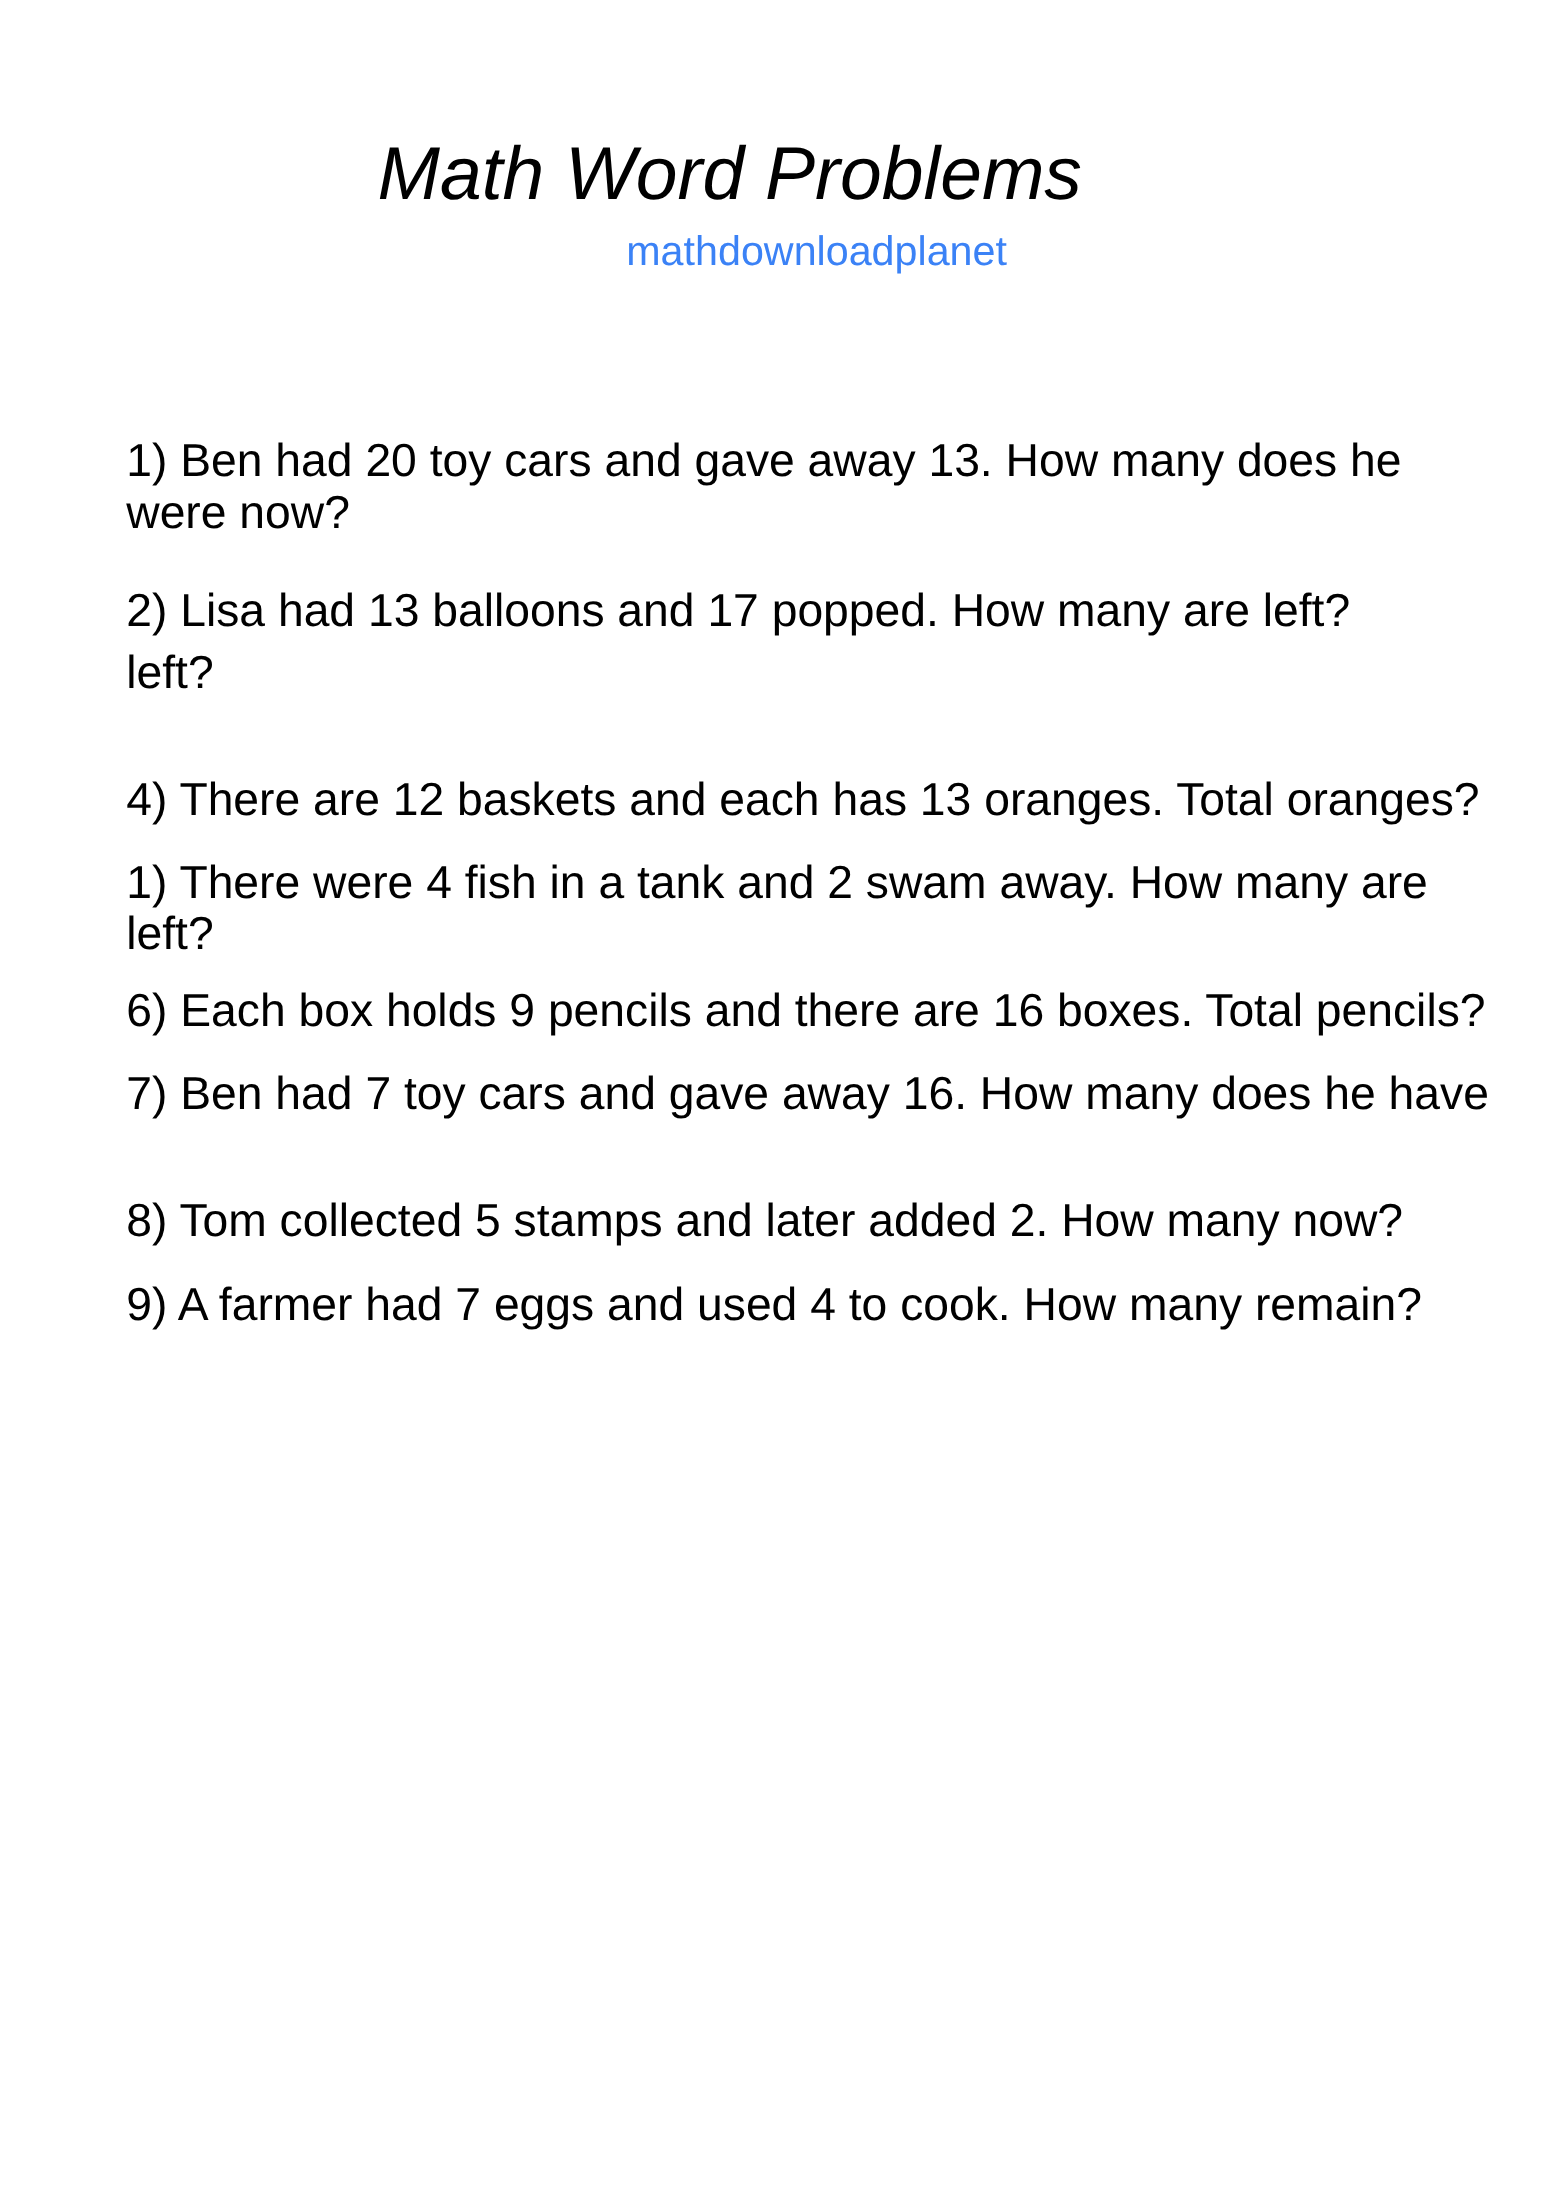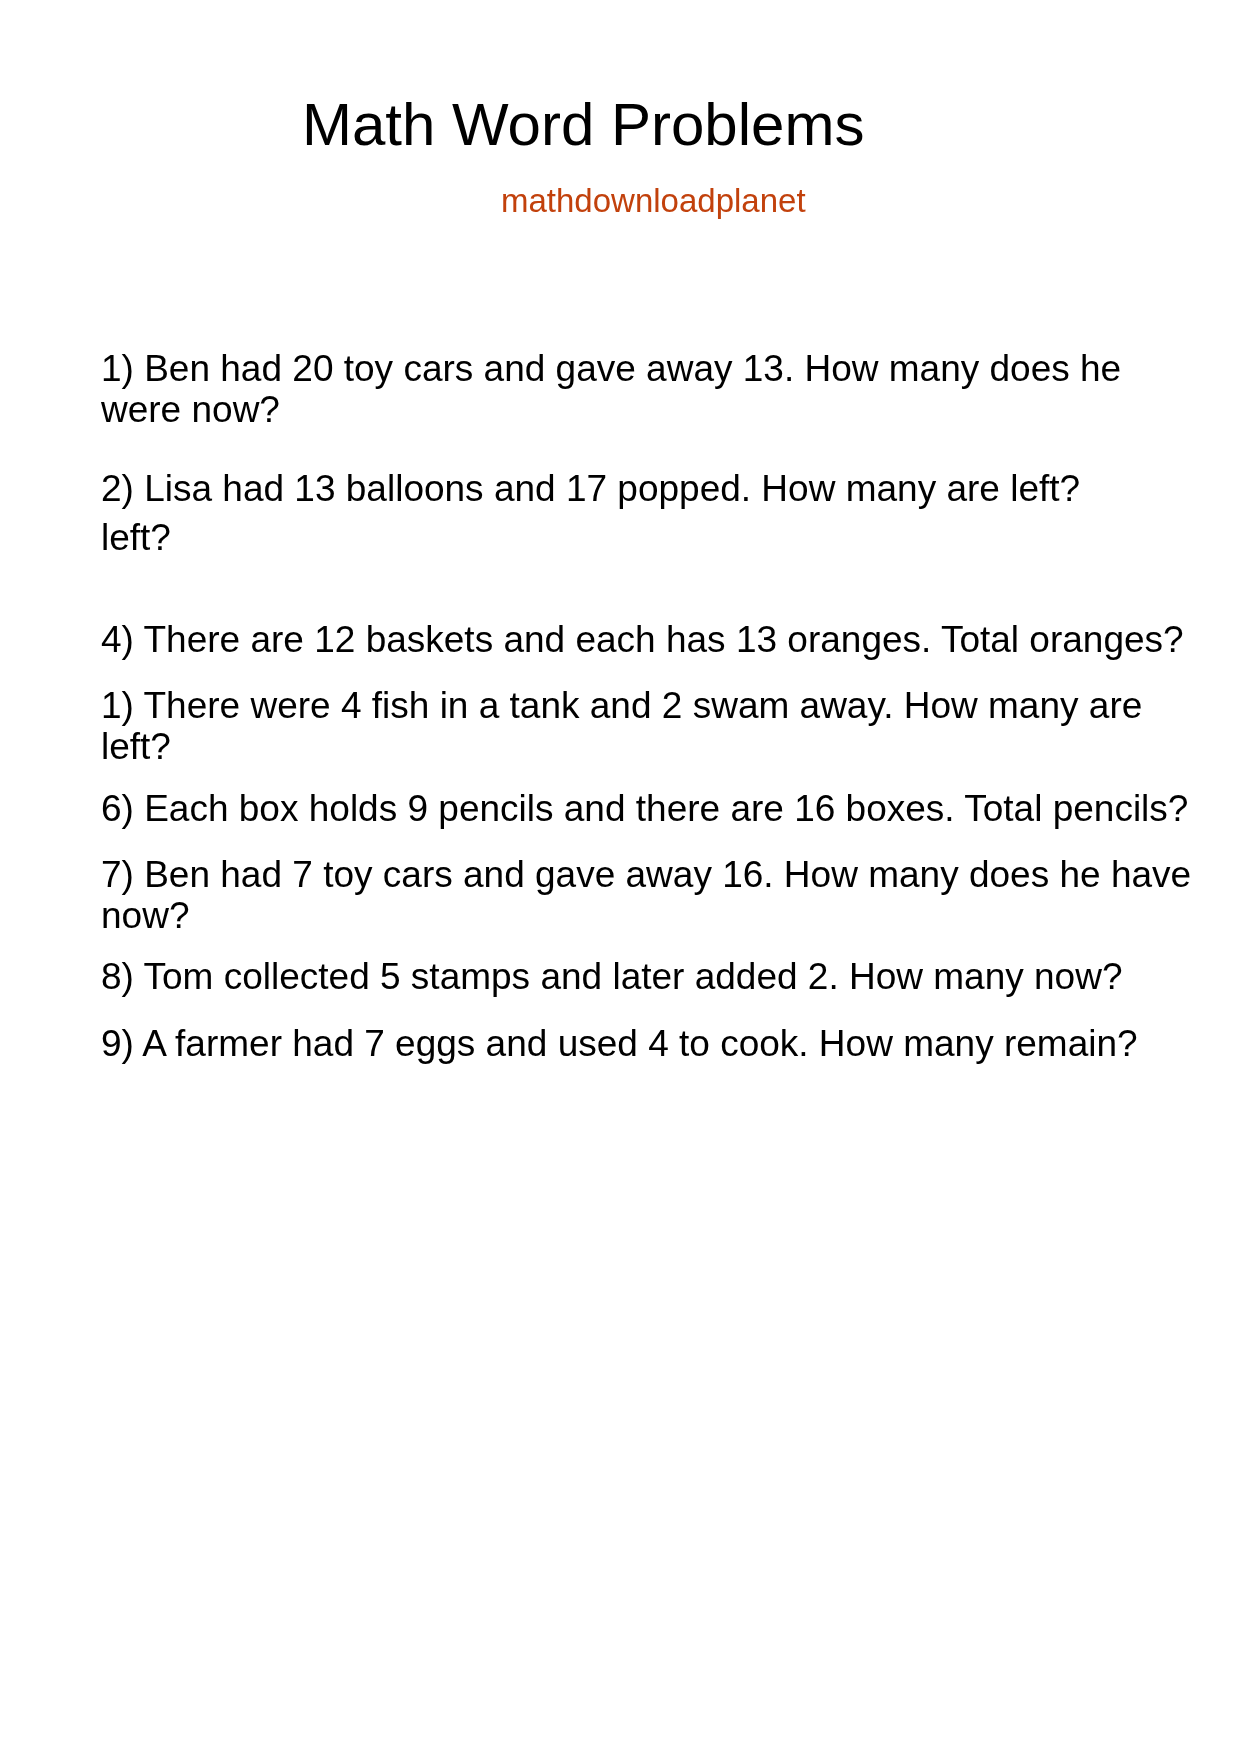--- a/index.html
+++ b/index.html
@@ -11,34 +11,35 @@
       width: 1240px;
       height: 1754px;
       position: relative;
       overflow: hidden;
       font-family: "Liberation Sans", sans-serif;
       color: #000000;
     }
     .title {
       position: absolute;
       left: 302px;
-      top: 90px;
+      top: 104px;
       font-size: 60px;
       line-height: 70px;
       white-space: nowrap;
       margin: 0;
       font-weight: normal;
+      font-style: italic;
     }
     .subtitle {
       position: absolute;
       left: 501px;
       top: 181px;
       font-size: 33px;
       line-height: 40px;
-      color: #c2410c;
+      color: #3b82f6;
       white-space: nowrap;
     }
     .problem {
       position: absolute;
       left: 101px;
       font-size: 37px;
       line-height: 41px;
       white-space: nowrap;
     }
     .problem-line {
@@ -67,21 +68,20 @@
   </div>
   <div class="problem" style="top:685px">
     <span class="problem-line">1) There were 4 fish in a tank and 2 swam away. How many are</span>
     <span class="problem-line">left?</span>
   </div>
   <div class="problem" style="top:788px">
     <span class="problem-line">6) Each box holds 9 pencils and there are 16 boxes. Total pencils?</span>
   </div>
   <div class="problem" style="top:854px">
     <span class="problem-line">7) Ben had 7 toy cars and gave away 16. How many does he have</span>
-    <span class="problem-line">now?</span>
   </div>
   <div class="problem" style="top:956px">
     <span class="problem-line">8) Tom collected 5 stamps and later added 2. How many now?</span>
   </div>
   <div class="problem" style="top:1023px">
     <span class="problem-line">9) A farmer had 7 eggs and used 4 to cook. How many remain?</span>
   </div>
 </div>
 
 </body></html>

